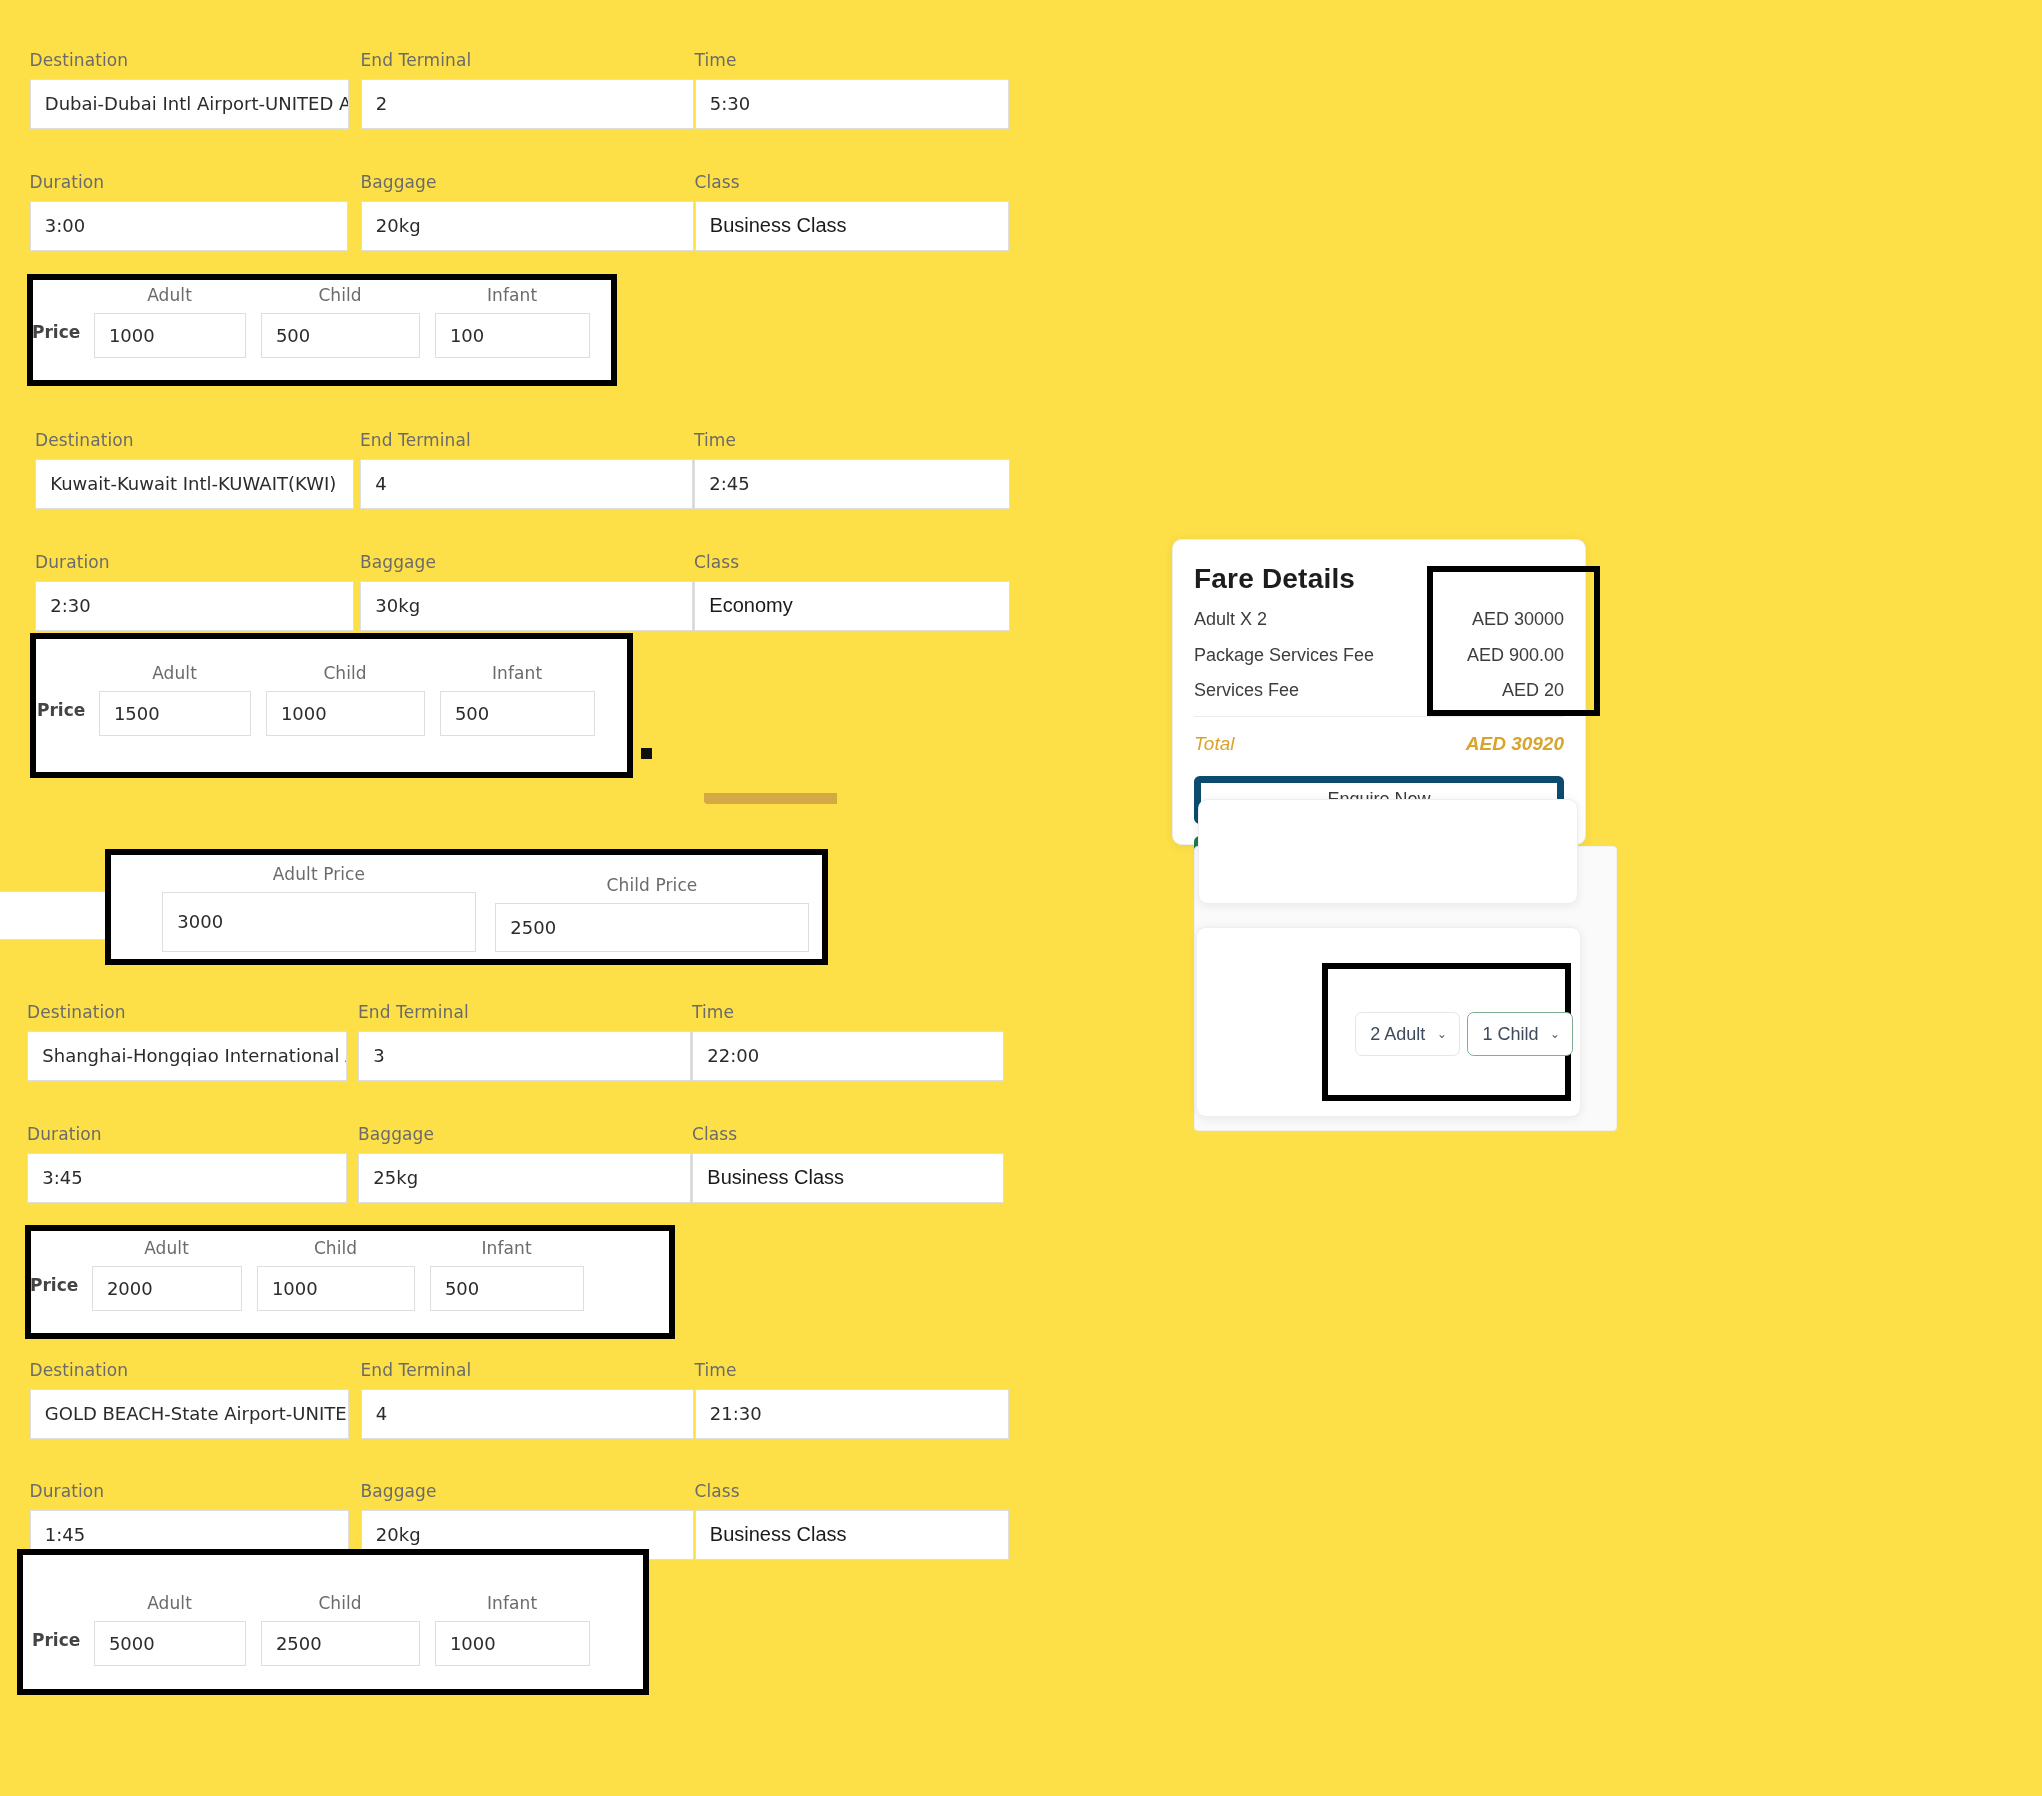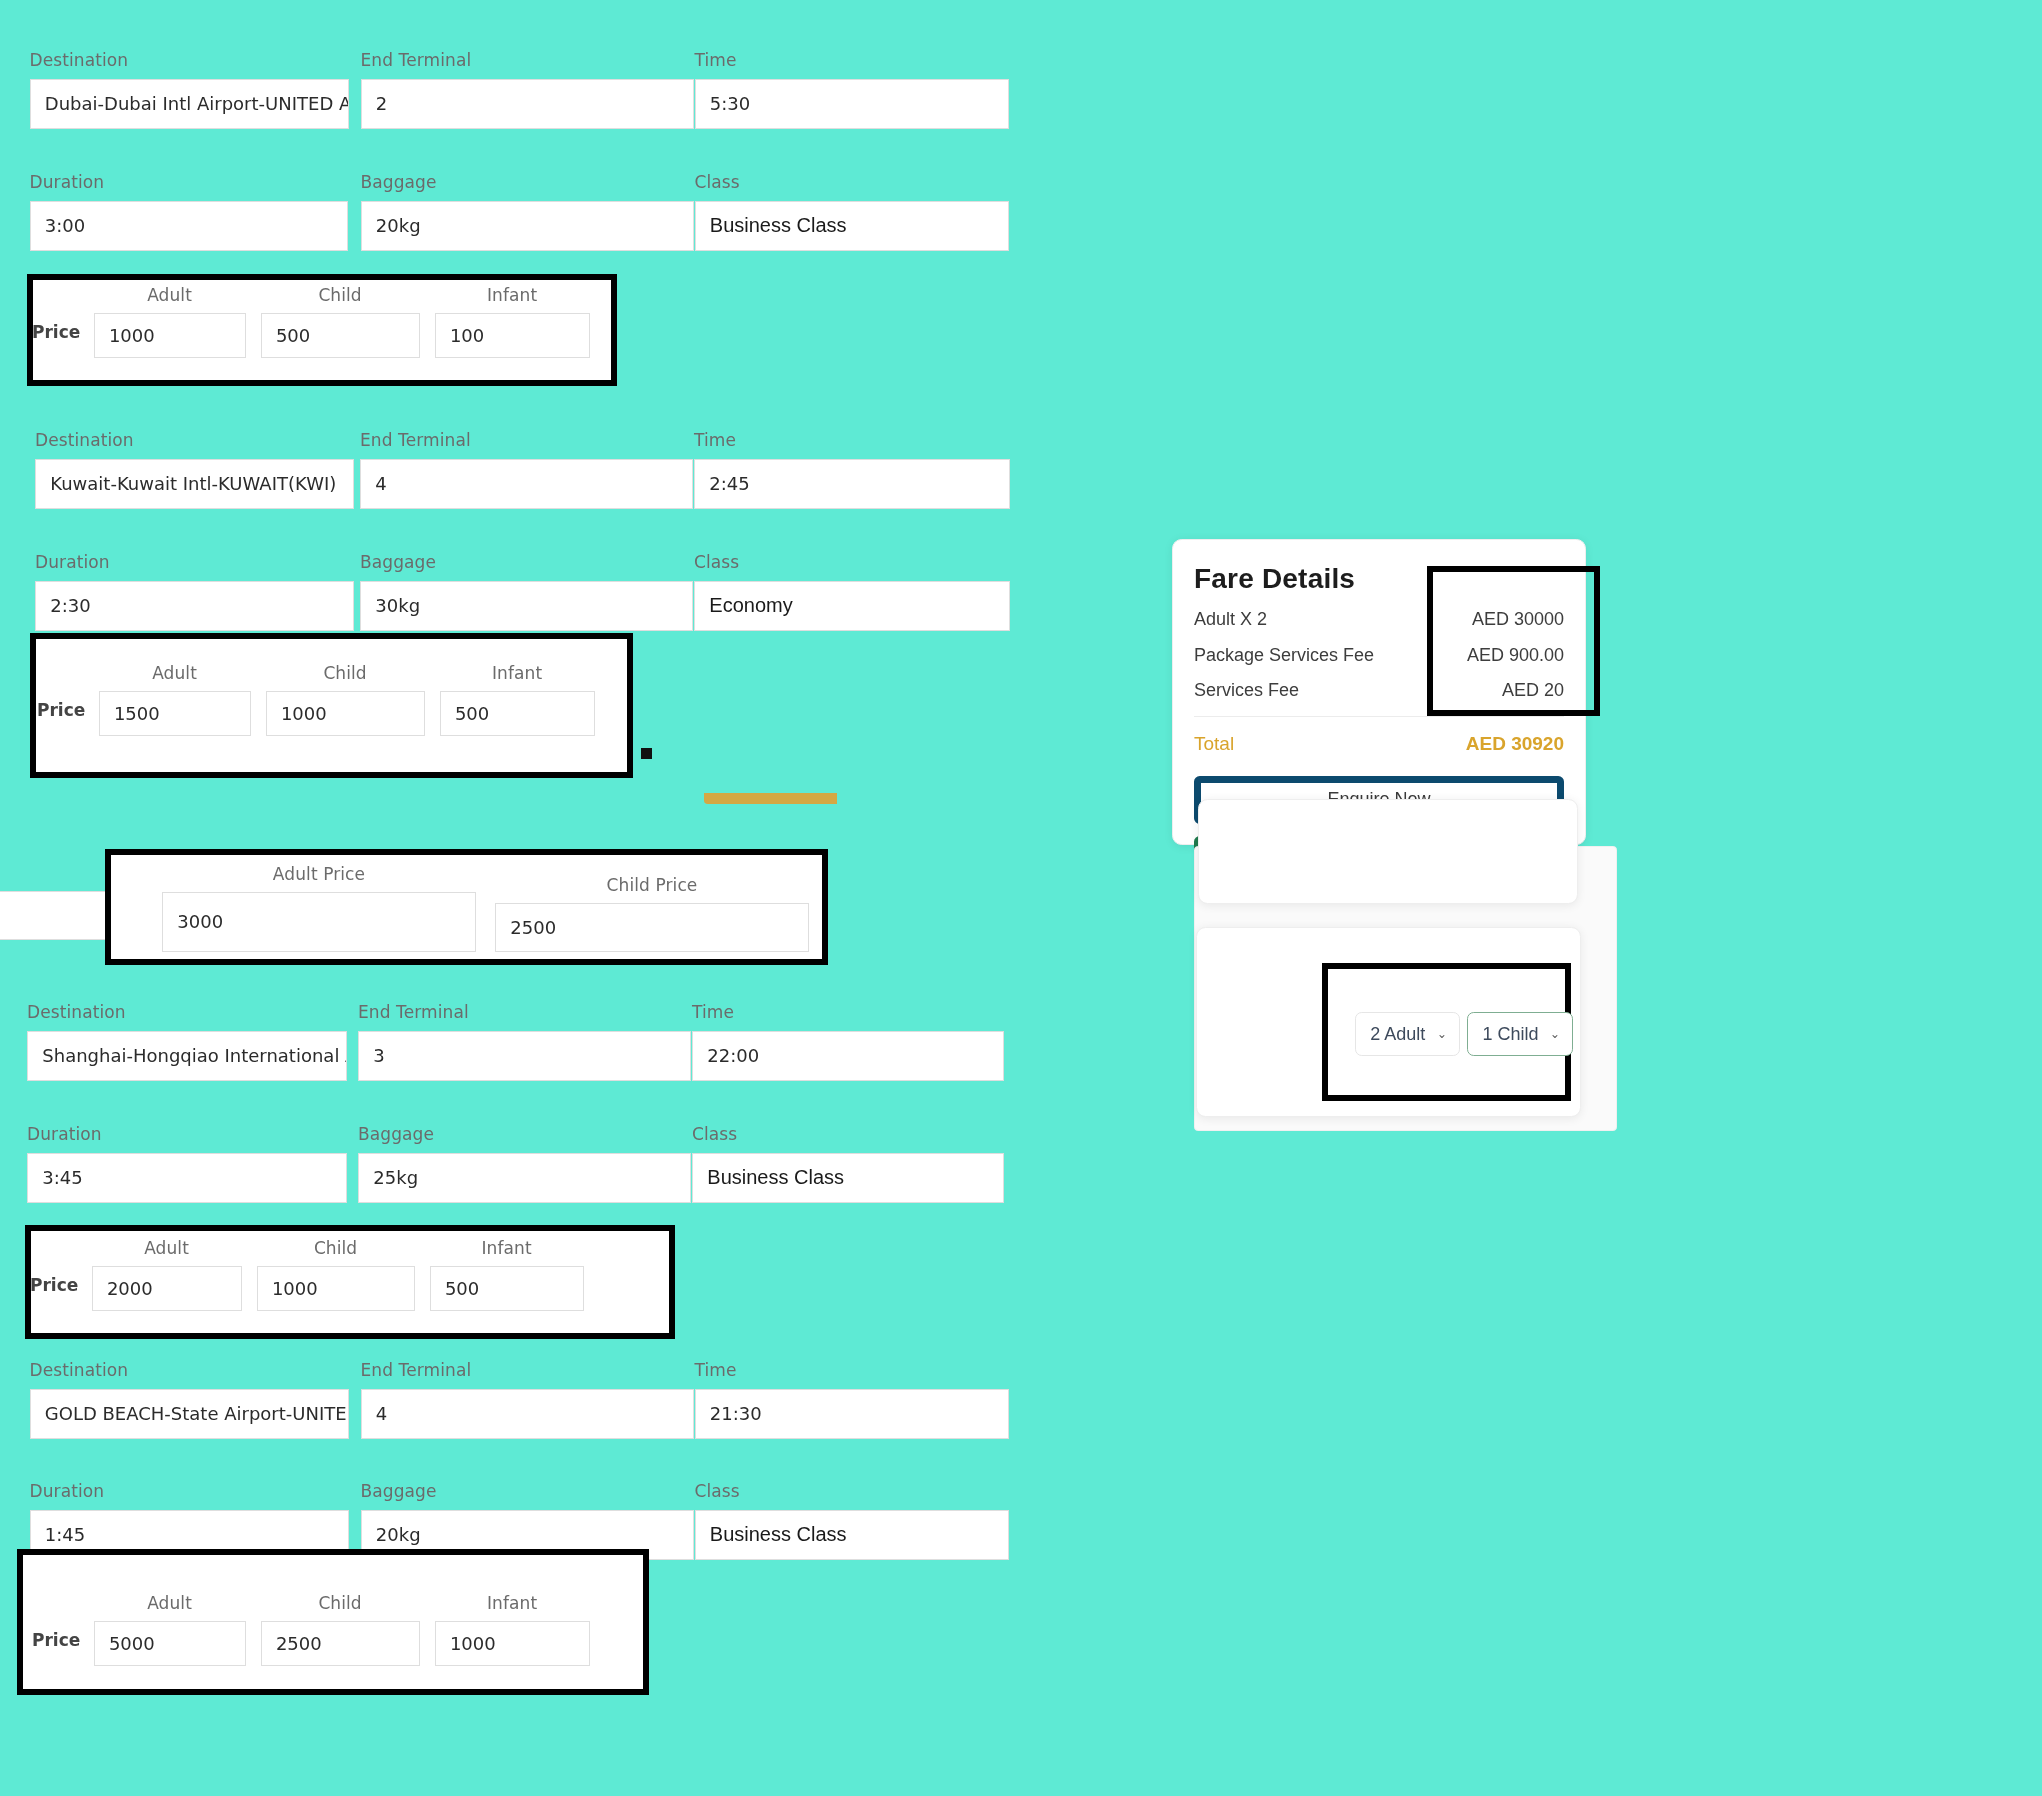--- a/index.html
+++ b/index.html
@@ -3,21 +3,21 @@
 <meta charset="utf-8">
 <style>
   * { box-sizing: border-box; }
   html, body {
     margin: 0; padding: 0;
     background: #ffffff;
     width: 2043px; height: 1797px;
     font-family: "Liberation Sans", sans-serif;
     overflow: hidden;
   }
-  .page { position: relative; width: 2043px; height: 1797px; background:#5eead4; }
+  .page { position: relative; width: 2043px; height: 1797px; background:#fde047; }
 
   
   .field-label {
     font-family: "DejaVu Sans", sans-serif;
     font-size: 17px;
     color: #6b6b6b;
     letter-spacing: 0.1px;
     white-space: nowrap;
     margin-bottom: 8.6px;
   }
@@ -97,20 +97,21 @@
     margin-top: 15px;
   }
   .fare-total {
     display: flex;
     justify-content: space-between;
     align-items: baseline;
     font-family: "Liberation Sans", sans-serif;
     font-size: 19px;
     color: #d9a42c;
     margin-top: 16px;
+    font-style: italic;
   }
   .fare-total .amt { font-weight: bold; }
   .btn-outline {
     margin-top: 21px;
     height: 48px;
     border: 7px solid #0c4a6e;
     border-radius: 5.7px;
     background: #fff;
     display: flex; align-items: center; justify-content: center;
     font-family: "Liberation Sans", sans-serif;

